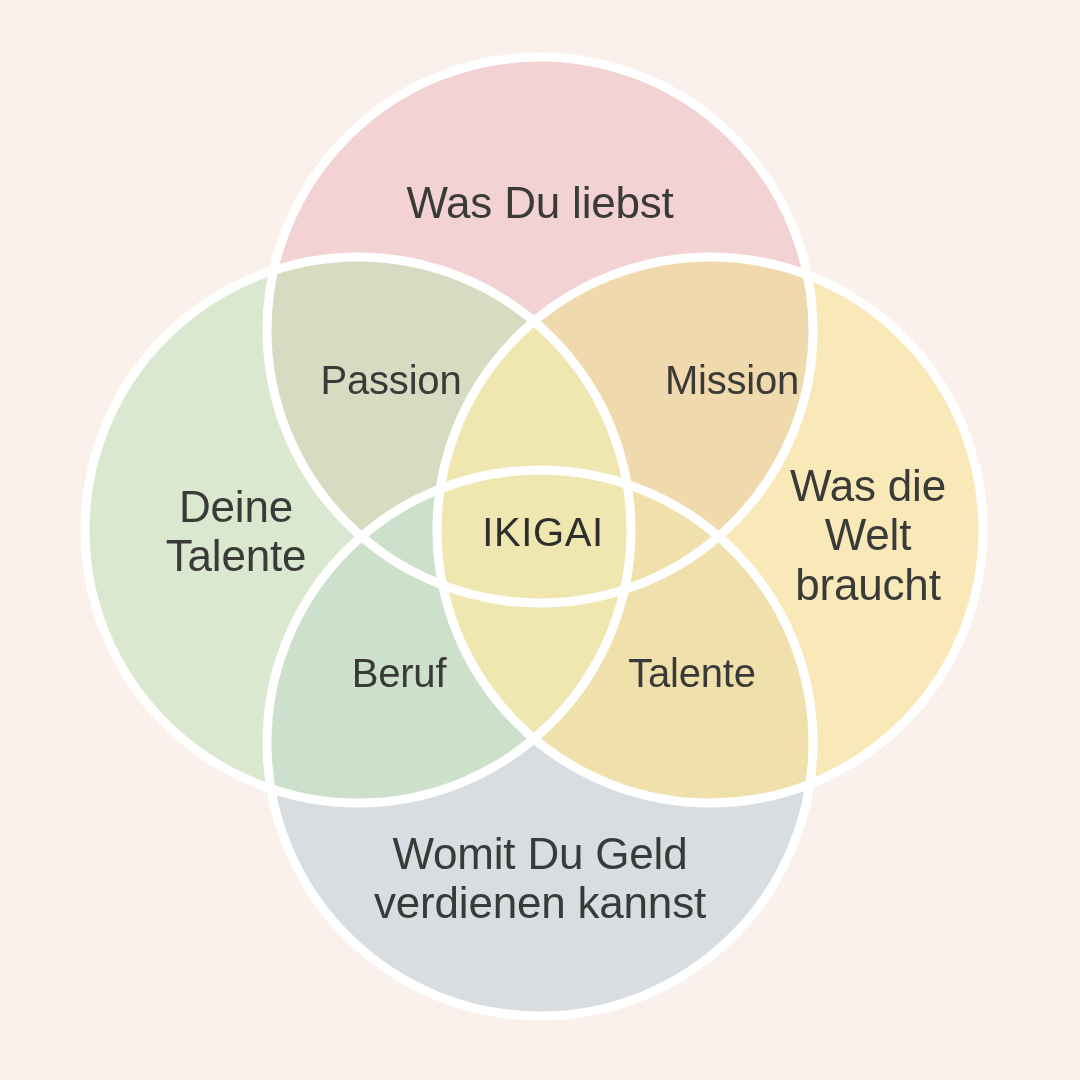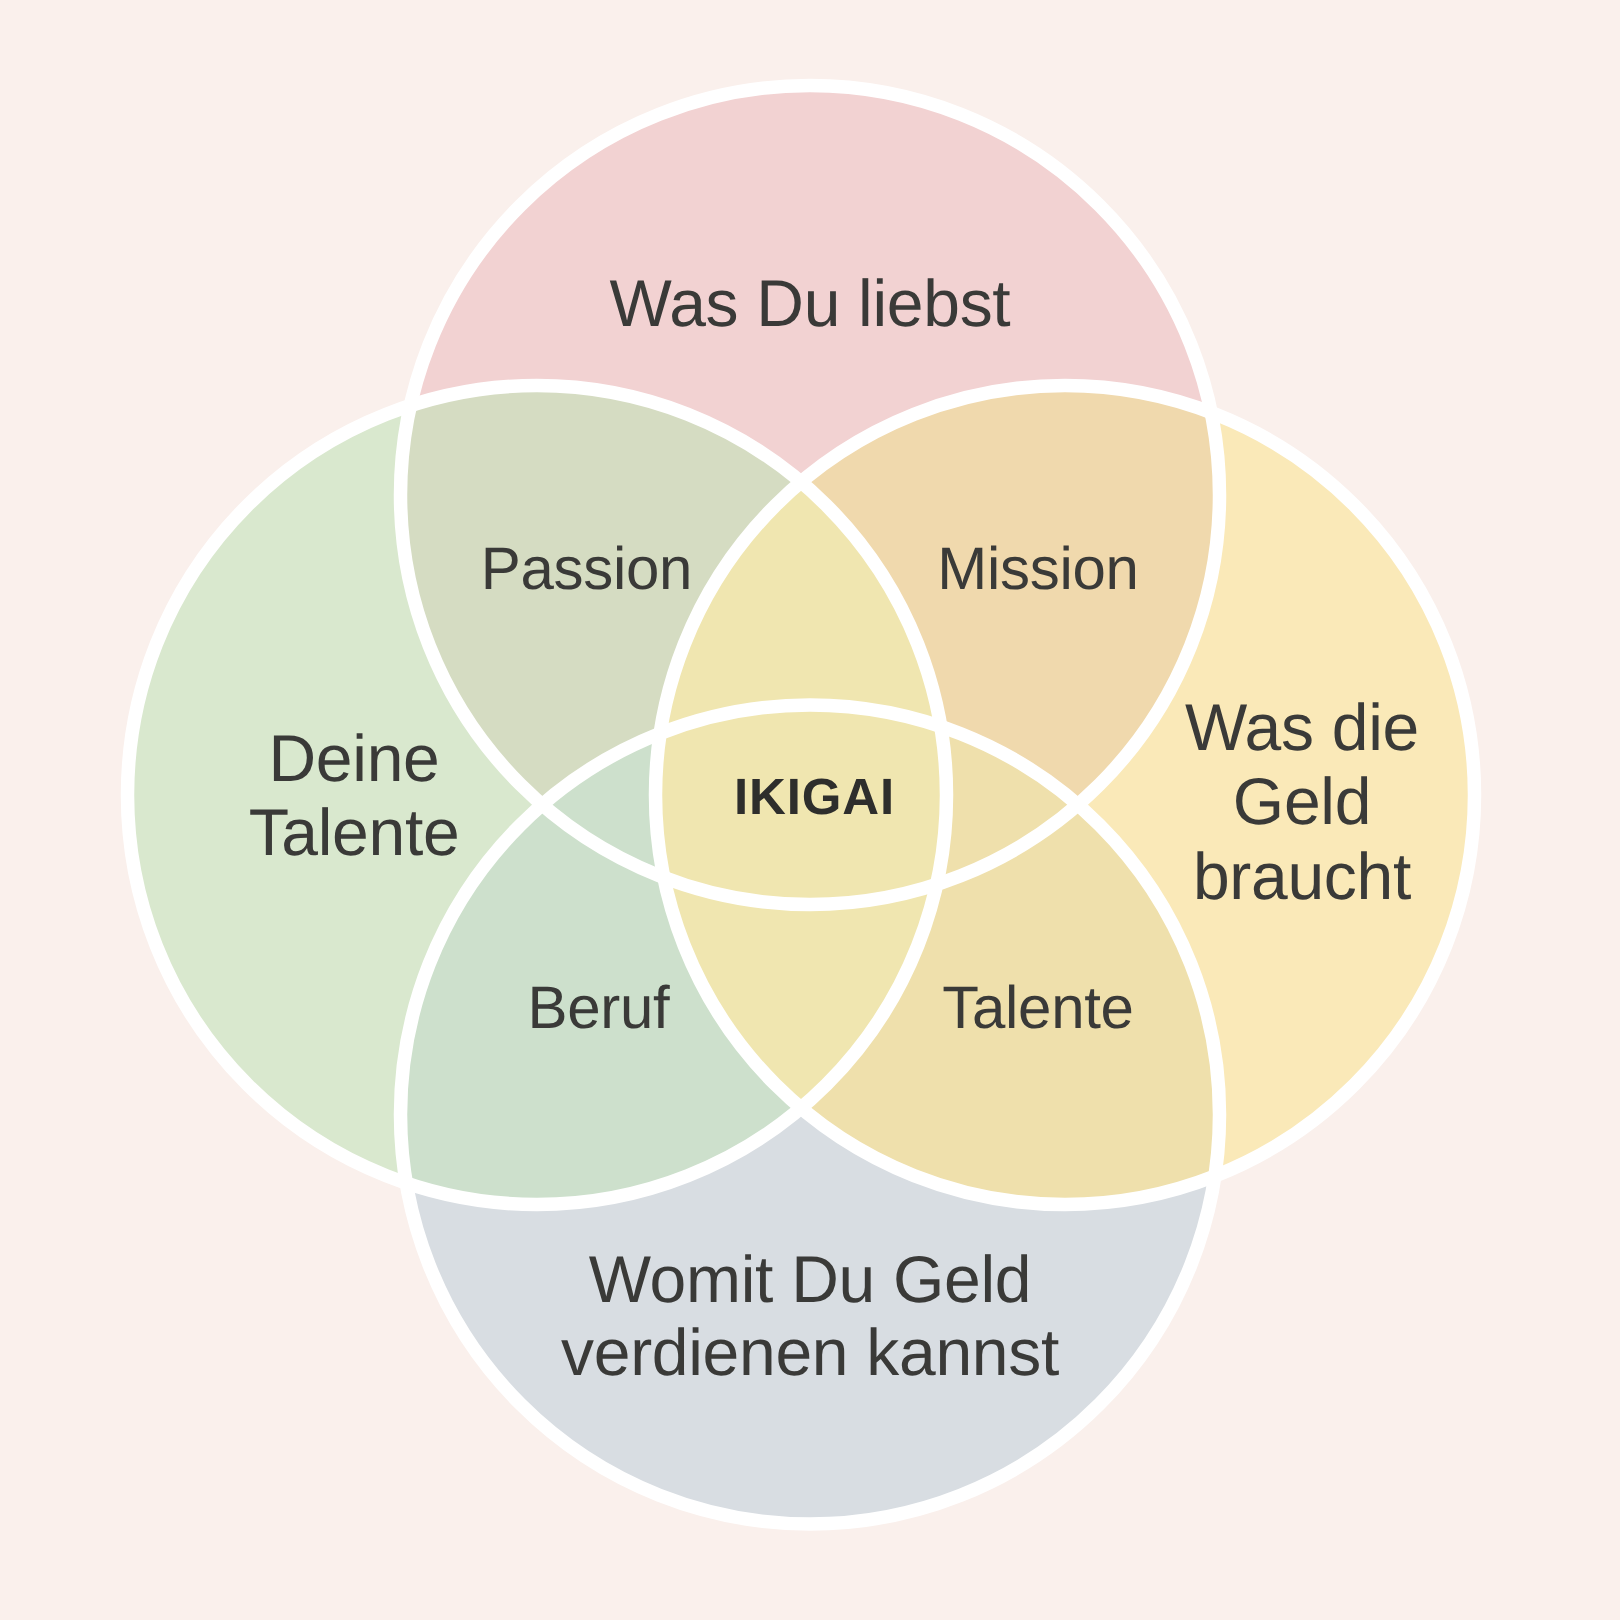--- a/index.html
+++ b/index.html
@@ -38,22 +38,22 @@
     transform: translate(-50%, -50%);
     pointer-events: none;
   }
   .label.outer {
     font-size: 44px;
   }
   .label.inter {
     font-size: 40px;
   }
   .label.core {
-    font-size: 34px;
-    font-weight: 700;
+    font-size: 40px;
+    font-weight: 400;
     letter-spacing: 0.6px;
     color: #2e2e2c;
   }
 </style>
 </head>
 <body>
 
 <div id="stage">
 
   <svg id="venn" viewBox="0 0 1080 1080">
@@ -109,29 +109,29 @@
       <circle cx="540" cy="743" r="273"></circle>
     </g>
   </svg>
 
   <div class="label outer" style="left:236px; top:531px;">Deine
 Talente</div>
 
   <div class="label outer" style="left:540px; top:203px;">Was Du liebst</div>
 
   <div class="label outer" style="left:868px; top:535px;">Was die
-Geld
+Welt
 braucht</div>
 
   <div class="label outer" style="left:540px; top:878px;">Womit Du Geld
 verdienen kannst</div>
 
   <div class="label inter" style="left:391px; top:380px;">Passion</div>
 
-  <div class="label inter" style="left:692px; top:380px;">Mission</div>
+  <div class="label inter" style="left:732px; top:380px;">Mission</div>
 
   <div class="label inter" style="left:399px; top:673px;">Beruf</div>
 
   <div class="label inter" style="left:692px; top:673px;">Talente</div>
 
   <div class="label core" style="left:543px; top:532px;">IKIGAI</div>
 
 </div>
 
 </body></html>

